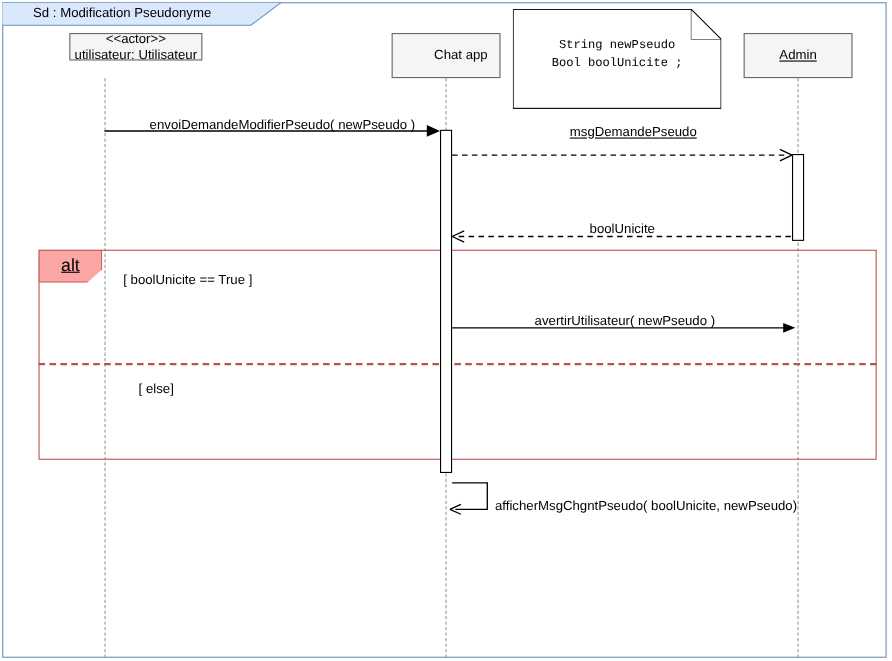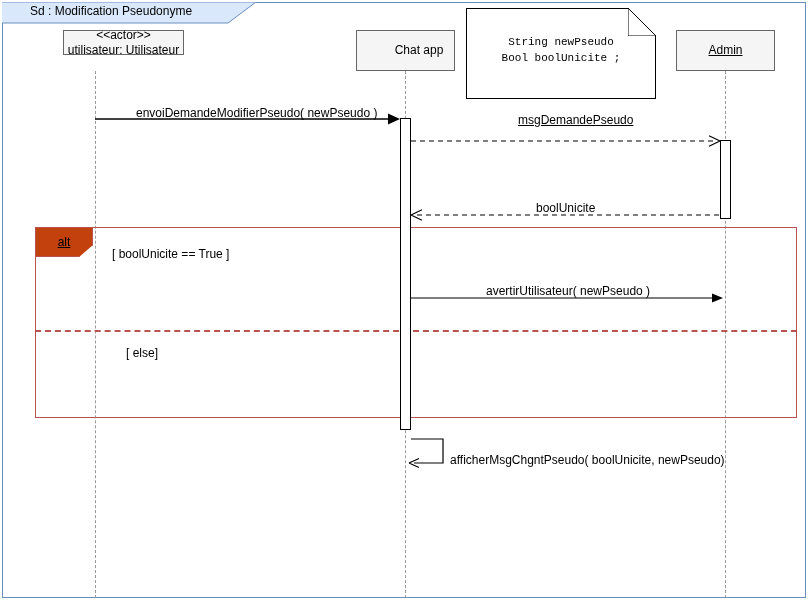--- a/index.html
+++ b/index.html
@@ -159,28 +159,28 @@
     border: 1px solid #b85450;
     box-sizing: border-box;
     background: transparent;
   }
   .alt-tag {
     position: absolute;
     left: 35px;
     top: 227px;
     width: 58px;
     height: 30px;
-    background: #c2410c;
+    background: #fca5a5;
     border: 1px solid #b85450;
     box-sizing: border-box;
     clip-path: polygon(0 0, 100% 0, 100% 60%, 76% 100%, 0 100%);
     display: flex;
     align-items: center;
     justify-content: center;
-    font-size: 12px;
+    font-size: 16px;
     color: #000000;
     text-decoration: underline;
   }
   .alt-divider {
     position: absolute;
     left: 35px;
     top: 330px;
     width: 762px;
     height: 0;
     border-top: 2px dashed #b85450;

